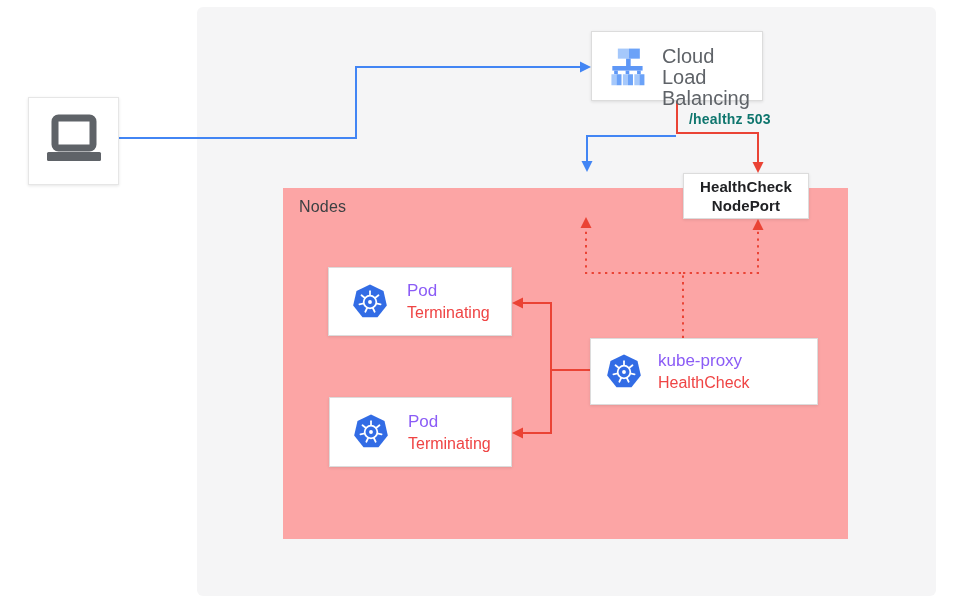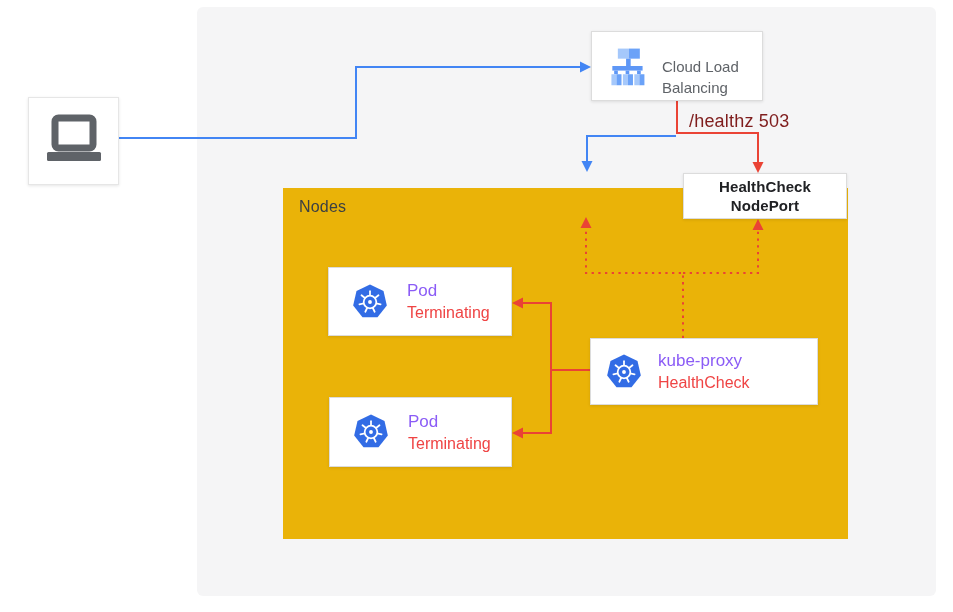--- a/index.html
+++ b/index.html
@@ -1,33 +1,33 @@
 <!DOCTYPE html>
 <html><head>
 <meta charset="utf-8">
 <style>
   html,body{margin:0;padding:0;background:#ffffff;}
   body{width:953px;height:612px;font-family:"Liberation Sans",sans-serif;-webkit-font-smoothing:antialiased;}
   .canvas{position:relative;width:953px;height:612px;overflow:hidden;background:#ffffff;}
 
   .outer-panel{position:absolute;left:197px;top:7px;width:739px;height:589px;background:#f5f5f6;border-radius:6px;}
-  .nodes-panel{position:absolute;left:283px;top:188px;width:565px;height:351px;background:#eab308;}
+  .nodes-panel{position:absolute;left:283px;top:188px;width:565px;height:351px;background:#fca5a5;}
   .nodes-label{position:absolute;left:16px;top:10px;font-size:16px;color:#3c4043;letter-spacing:.2px;}
 
   #edge-layer{position:absolute;left:0;top:0;pointer-events:none;}
 
-  .edge-label{position:absolute;left:689px;top:111px;font-size:18px;font-weight:400;color:#7f1d1d;letter-spacing:.2px;}
+  .edge-label{position:absolute;left:689px;top:111px;font-size:14px;font-weight:700;color:#0f766e;letter-spacing:.2px;}
 
   .card{position:absolute;background:#ffffff;border:1px solid #dcdcdc;box-shadow:0 1px 3px rgba(0,0,0,.10);
         box-sizing:border-box;display:flex;align-items:center;}
   .client-card{left:28px;top:97px;width:91px;height:88px;justify-content:center;border-color:#e6e6e6;}
   .clb-card{left:591px;top:31px;width:172px;height:70px;padding-left:13px;gap:13px;}
-  .clb-title{font-size:15px;line-height:21px;color:#5f6368;width:104px;margin-top:22px;}
+  .clb-title{font-size:20px;line-height:21px;color:#5f6368;width:104px;margin-top:22px;}
   .nodeport-card{left:512px;top:172px;width:148px;height:45px;justify-content:center;}
-  .hc-card{left:683px;top:173px;width:164px;height:46px;justify-content:center;text-align:center;padding:0 18px;}
+  .hc-card{left:683px;top:173px;width:126px;height:46px;justify-content:center;text-align:center;padding:0 18px;}
   .port-title{font-weight:700;font-size:15px;color:#202124;line-height:19px;letter-spacing:.1px;}
   .pod-card-top{left:328px;top:267px;width:184px;height:69px;padding-left:21px;gap:17px;}
   .pod-card-bottom{left:329px;top:397px;width:183px;height:70px;padding-left:21px;gap:17px;}
   .kp-card{left:590px;top:338px;width:228px;height:67px;padding-left:13px;gap:14px;}
   .node-title{font-size:17px;color:#8b5cf6;line-height:22px;}
   .node-sub{font-size:16px;color:#ef4444;line-height:21px;}
   .icon{display:flex;align-items:center;justify-content:center;flex:0 0 auto;}
 </style>
 </head>
 <body>

